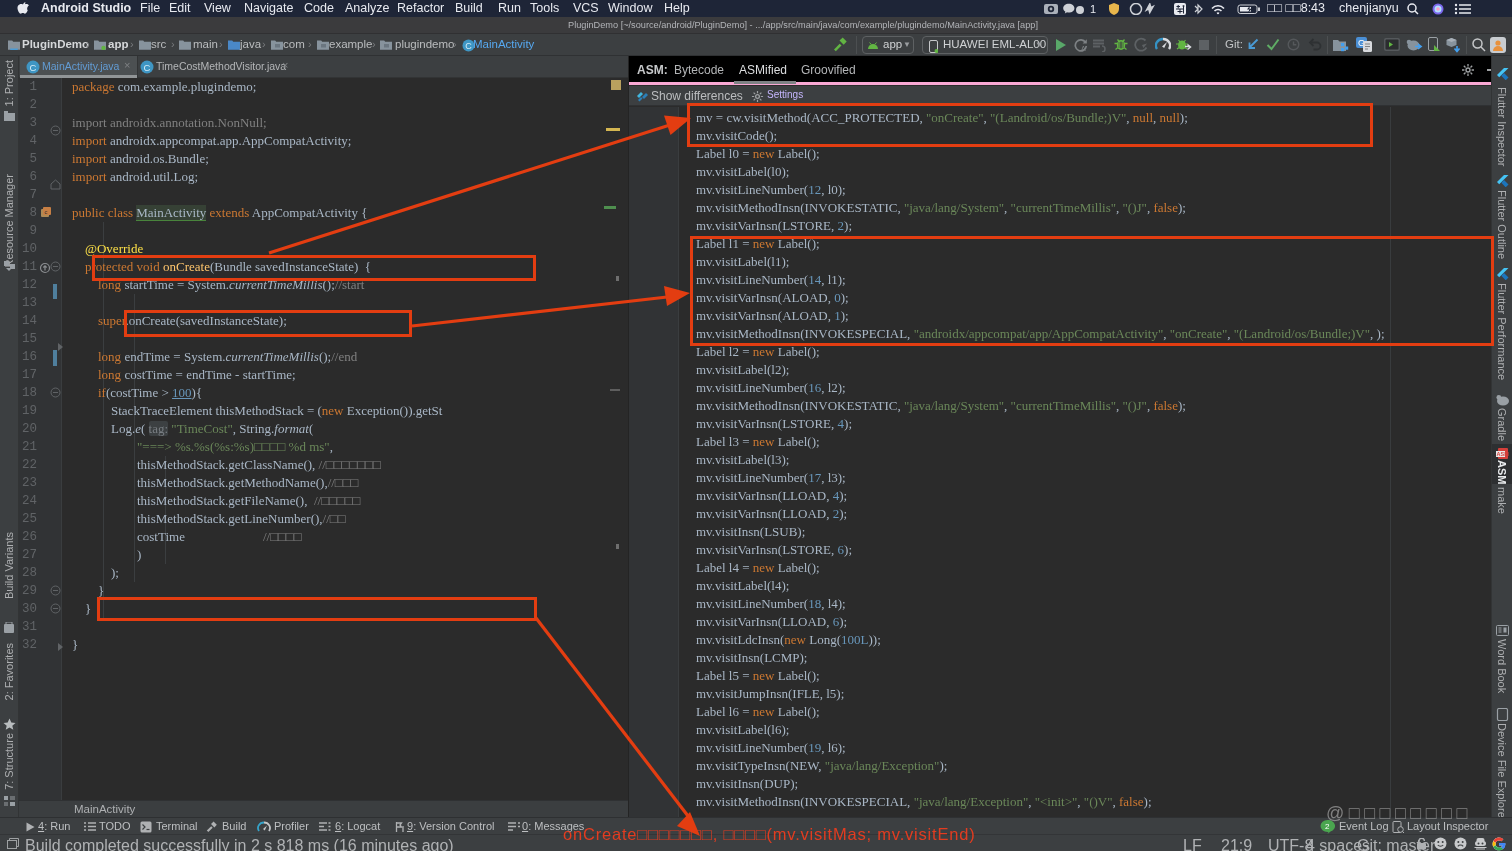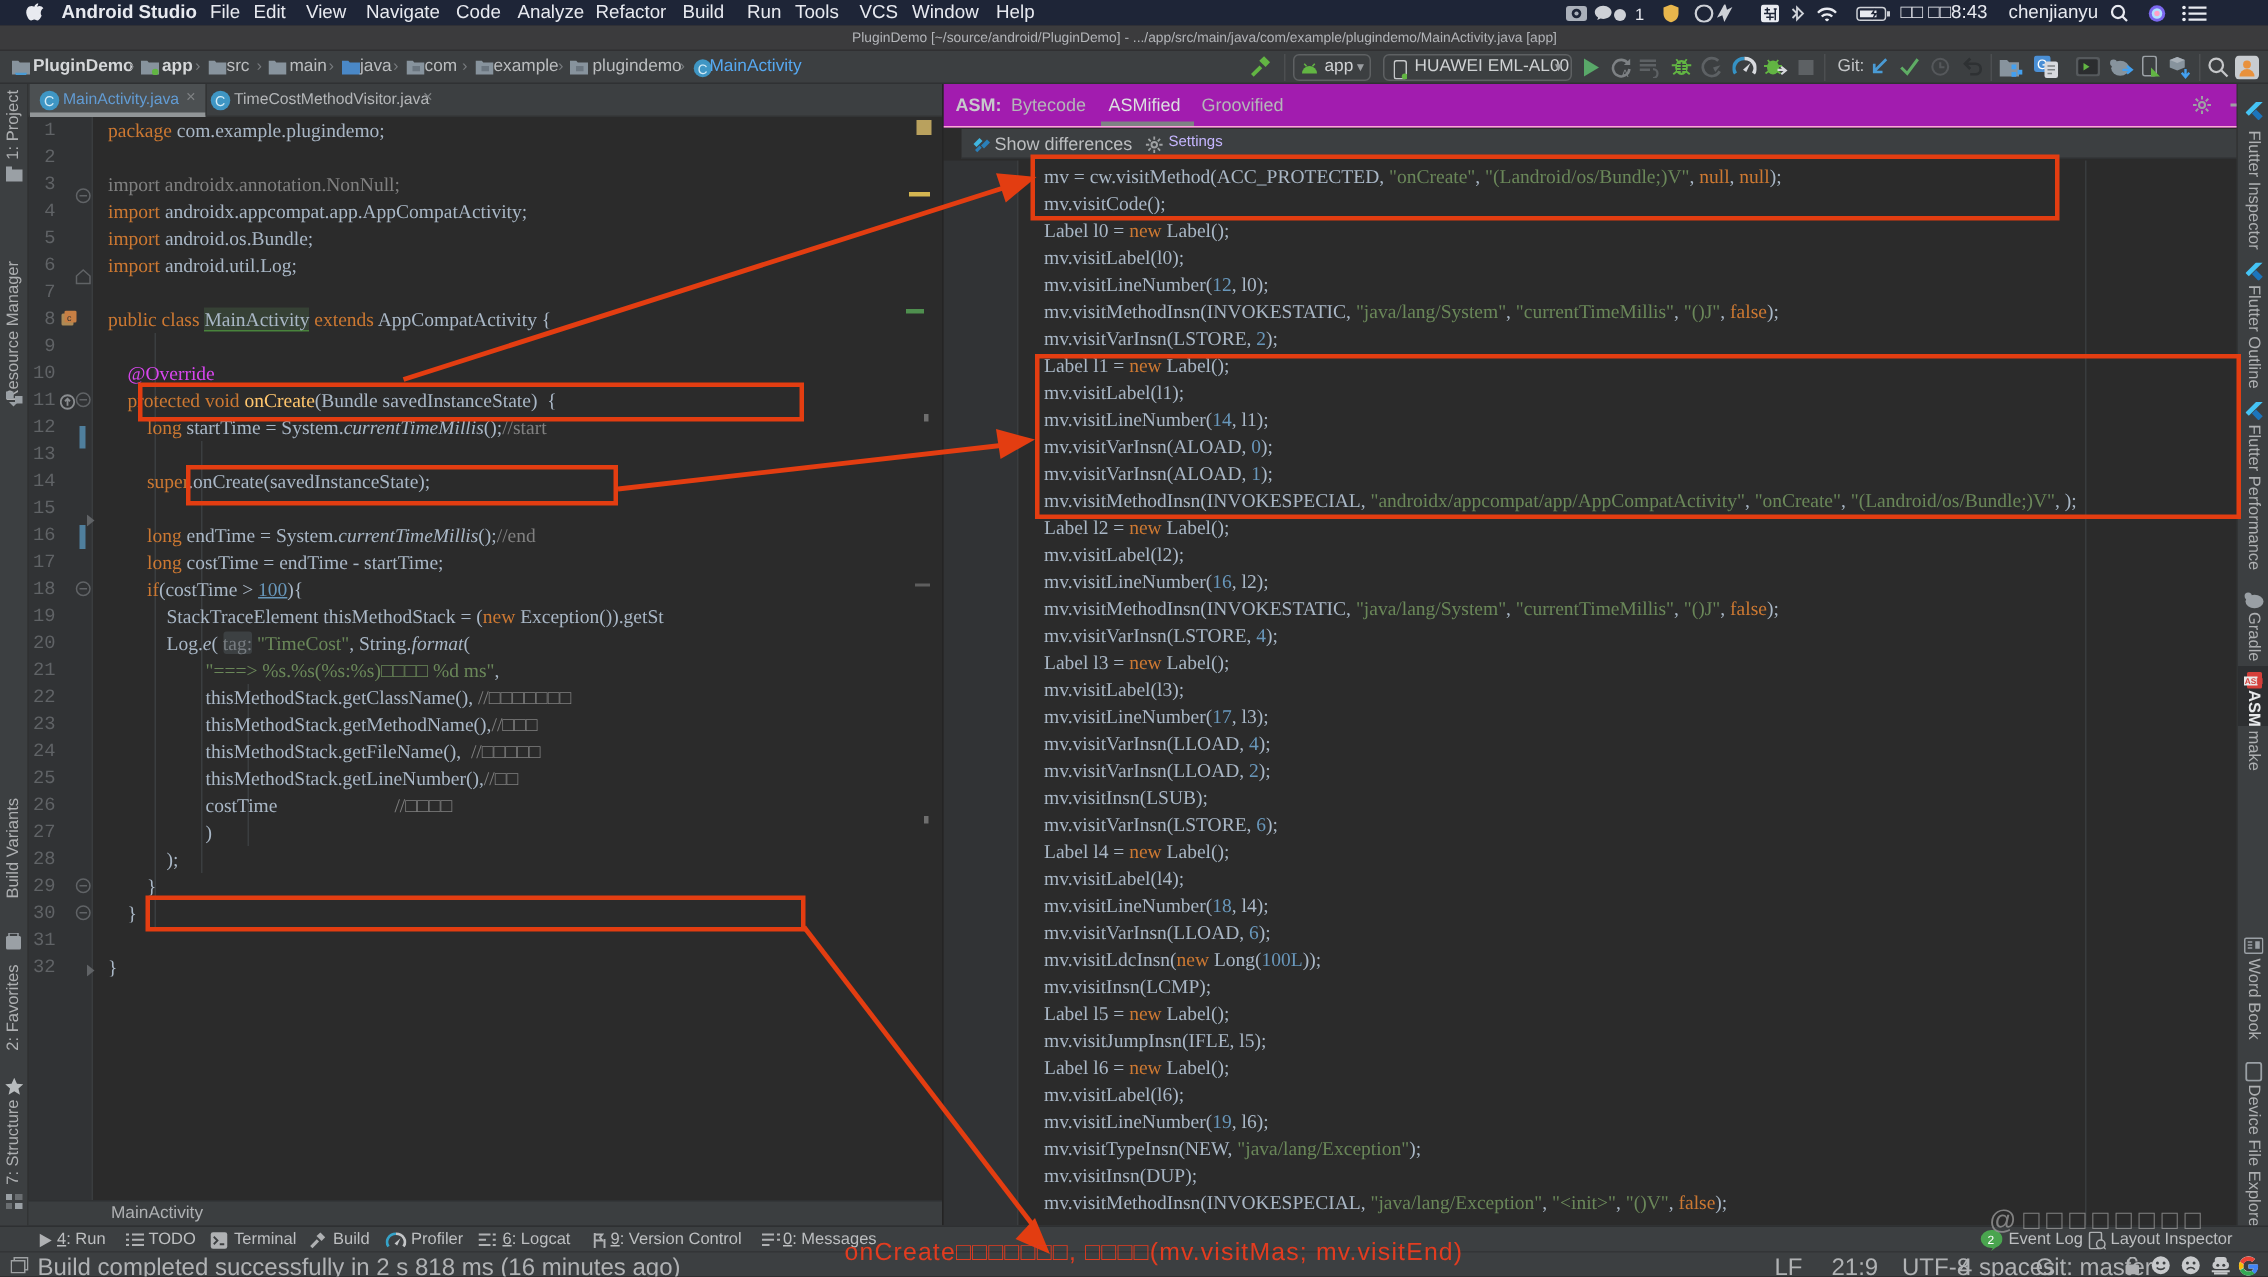--- a/index.html
+++ b/index.html
@@ -14,21 +14,21 @@
 .tl { position:absolute; top:21px; width:11px; height:11px; border-radius:50%; }
 #title-text { position:absolute; top:20px; left:0; width:1606px; text-align:center; font-size:9.2px; color:#b2b4b8; }
 
 #toolbar { position:absolute; left:0; top:34px; width:1512px; height:22px; background:#3c3f41; border-bottom:1px solid #2f3133; font-size:11.5px; color:#bbbdbf; }
 #toolbar .it { position:absolute; top:4px; }
 #toolbar .chev { color:#787b7e; font-size:11px; top:4px; }
 .combo { position:absolute; top:2px; height:18px; border:1px solid #5e6163; border-radius:4px; color:#c7c9cb; }
 
 .mono { font-family:Liberation Serif, serif; font-size:13px; line-height:18px; white-space:pre; }
 .k { color:#cc7832; } .s { color:#6a8759; } .n { color:#6897bb; } .c { color:#808080; }
-.m { color:#ffc66d; } .an { color:#d946ef; } .it2 { font-style:italic; }
+.m { color:#ffc66d; } .an { color:#fde047; } .it2 { font-style:italic; }
 .gut { font-family:"Liberation Mono", monospace; font-size:12.5px; line-height:18px; color:#606366; text-align:right; white-space:pre; }
 
 #tabbar { position:absolute; left:19px; top:56px; width:609px; height:22px; background:#3c3f41; border-bottom:1px solid #323435; }
 
 #leftpane { position:absolute; left:19px; top:78px; width:609px; height:722px; background:#2b2b2b; overflow:hidden; }
 #lgutter { position:absolute; left:19px; top:78px; width:43px; height:722px; background:#313335; border-right:1px solid #3a3d3f; z-index:5; }
 #bcrumb { position:absolute; left:19px; top:800px; width:609px; height:17px; background:#3b3e40; border-top:1px solid #2f3133; }
 #rightpane { position:absolute; left:628px; top:56px; width:863px; height:761px; background:#2b2b2b; border-left:1px solid #242424; }
 
 #lstripe { position:absolute; left:0; top:56px; width:19px; height:778px; background:#3c3f41; border-right:1px solid #323435; }
@@ -464,33 +464,33 @@
 <div class="abs" style="left:587px;top:50px;width:14px;height:3px;background:#d4b651"></div>
 <div class="abs" style="left:585px;top:128px;width:12px;height:3px;background:#4f8f4f"></div>
 <div class="abs" style="left:597px;top:198px;width:3px;height:5px;background:#6e6e6e"></div>
 <div class="abs" style="left:597px;top:466px;width:3px;height:5px;background:#6e6e6e"></div>
 <div class="abs" style="left:591px;top:311px;width:10px;height:2px;background:#5e5e5e"></div>
 </div>
 <div id="bcrumb">
     <span style="position:absolute;left:55px;top:2px;font-size:11.5px;color:#aeb0b2">MainActivity</span>
   </div>
 <div id="rightpane" style="overflow:hidden">
-<div style="position:absolute;left:0;top:0;width:863px;height:29px;background:#a21caf;border-bottom:1px solid #f9a8d4">
+<div style="position:absolute;left:0;top:0;width:863px;height:29px;background:#000000;border-bottom:3px solid #f9a8d4">
   <span style="position:absolute;left:8px;top:7px;font-size:12px;color:#c7c9cb;font-weight:bold">ASM:</span>
   <span style="position:absolute;left:45px;top:7px;font-size:12px;color:#b4b6b8">Bytecode</span>
   <span style="position:absolute;left:110px;top:7px;font-size:12px;color:#dcdee0">ASMified</span>
   <div style="position:absolute;left:105px;top:25px;width:62px;height:3px;background:#7e8284"></div>
   <span style="position:absolute;left:172px;top:7px;font-size:12px;color:#b4b6b8">Groovified</span>
   <svg class="abs" style="left:832px;top:7px" width="14" height="14" viewBox="0 0 14 14">
         <circle cx="7" cy="7" r="2" fill="none" stroke="#9ea1a3" stroke-width="1.4"></circle>
         <path d="M7 1v2.4M7 10.6V13M1 7h2.4M10.6 7H13M2.8 2.8l1.7 1.7M9.5 9.5l1.7 1.7M11.2 2.8L9.5 4.5M4.5 9.5l-1.7 1.7" stroke="#9ea1a3" stroke-width="1.3"></path>
       </svg>
   <div style="position:absolute;left:858px;top:13px;width:10px;height:2px;background:#9ea1a3"></div>
 </div>
-<div style="position:absolute;left:12px;top:30px;width:863px;height:20px;background:#3c3f41;border-bottom:1px solid #2f3133">
+<div style="position:absolute;left:0;top:30px;width:863px;height:20px;background:#3c3f41;border-bottom:1px solid #2f3133">
   <svg class="abs" style="left:7px;top:4px" width="13" height="12" viewBox="0 0 13 12">
         <path d="M1 6l4-4 2 2-4 4z" fill="#40b6e0"></path>
         <path d="M6 11l4-4 2 2-4 4z" fill="#2a7fb8" transform="translate(0,-4)"></path>
         <path d="M2 10l3-3 1.5 1.5-3 3z" fill="#2a7fb8"></path>
       </svg>
   <span style="position:absolute;left:22px;top:3px;font-size:12px;color:#bcbec0">Show differences</span>
   <svg class="abs" style="left:122px;top:4px" width="13" height="13" viewBox="0 0 14 14">
         <circle cx="7" cy="7" r="2" fill="none" stroke="#9ea1a3" stroke-width="1.4"></circle>
         <path d="M7 1v2.4M7 10.6V13M1 7h2.4M10.6 7H13M2.8 2.8l1.7 1.7M9.5 9.5l1.7 1.7M11.2 2.8L9.5 4.5M4.5 9.5l-1.7 1.7" stroke="#9ea1a3" stroke-width="1.3"></path>
       </svg>

